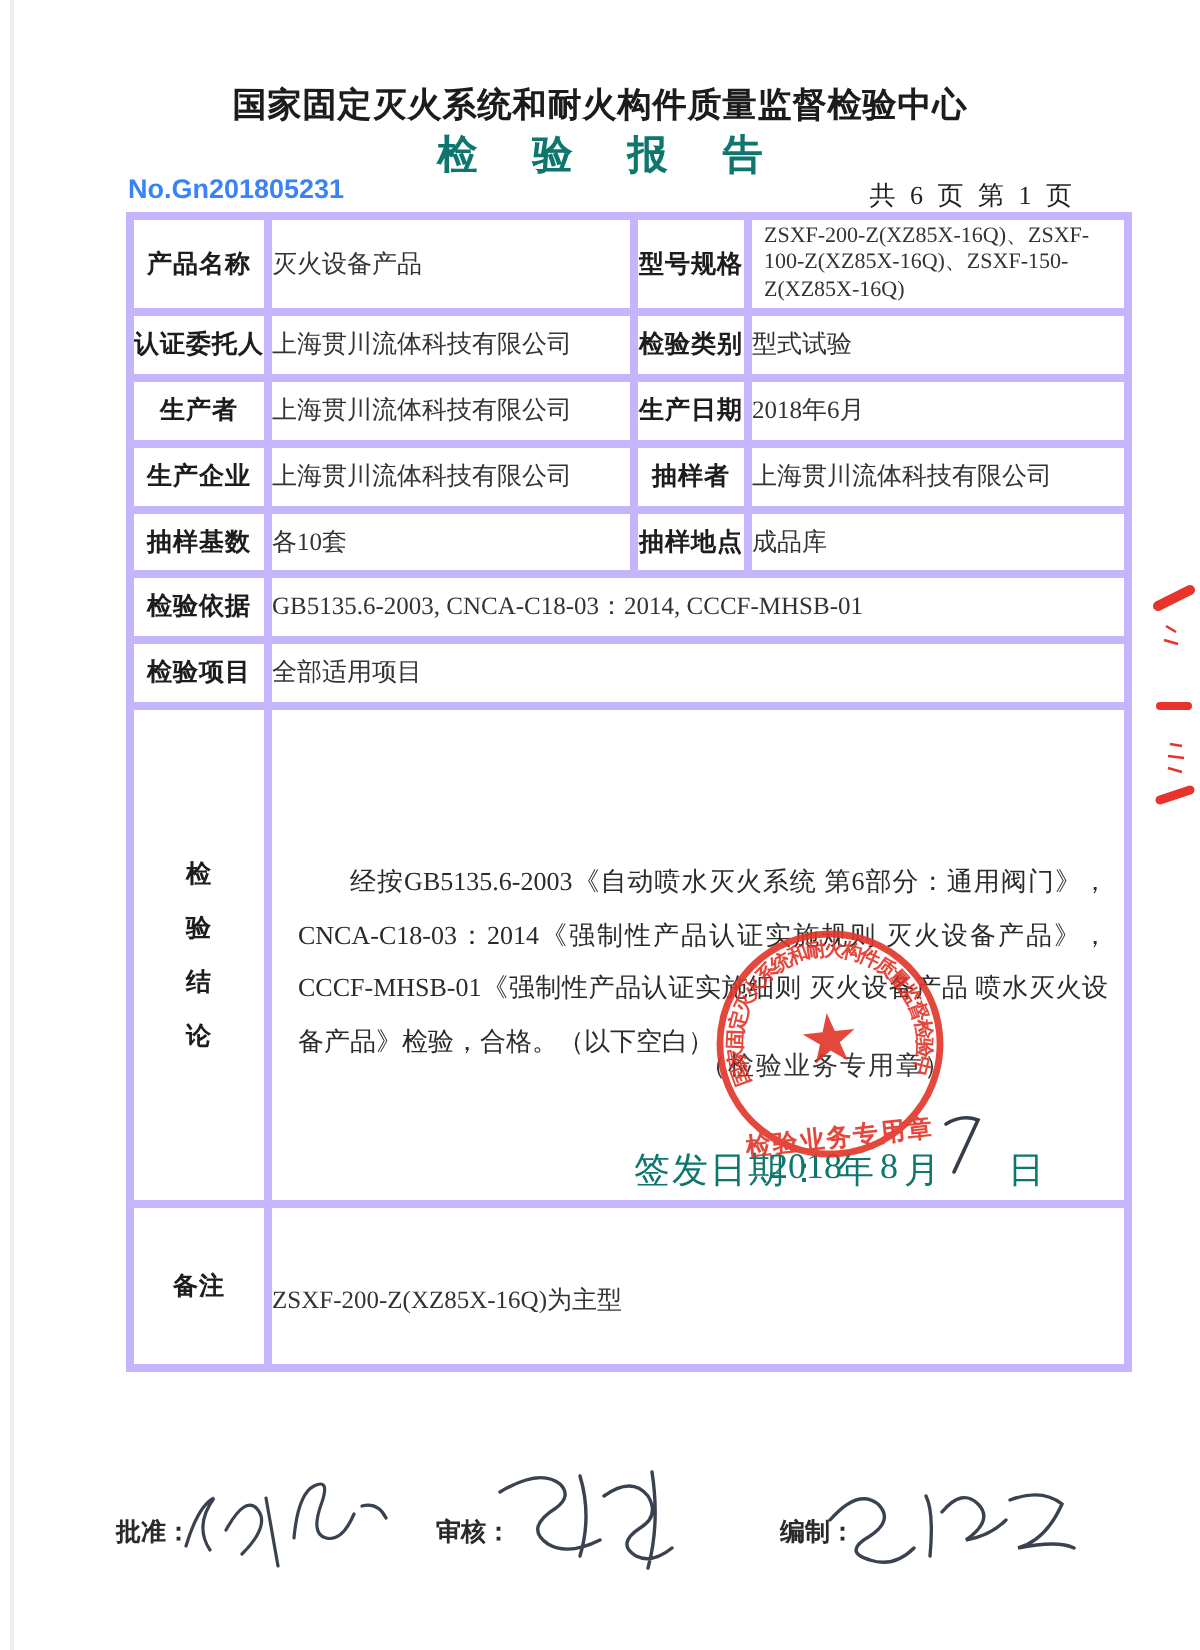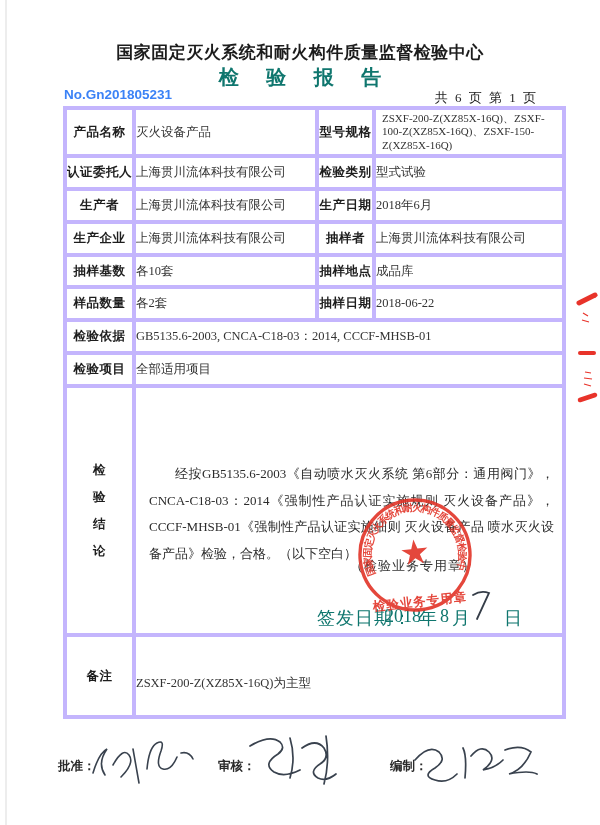--- a/index.html
+++ b/index.html
@@ -95,26 +95,20 @@
       <td class="lab">抽样者</td>
       <td class="val">上海贯川流体科技有限公司</td>
     </tr>
     <tr class="h32">
       <td class="lab">抽样基数</td>
       <td class="val">各10套</td>
       <td class="lab">抽样地点</td>
       <td class="val">成品库</td>
     </tr>
     <tr class="h33">
-      <td class="lab">样品数量</td>
-      <td class="val">各2套</td>
-      <td class="lab">抽样日期</td>
-      <td class="val">2018-06-22</td>
-    </tr>
-    <tr class="h33">
       <td class="lab">检验依据</td>
       <td class="val" colspan="3">GB5135.6-2003, CNCA-C18-03：2014, CCCF-MHSB-01</td>
     </tr>
     <tr class="h33">
       <td class="lab">检验项目</td>
       <td class="val" colspan="3">全部适用项目</td>
     </tr>
     <tr class="hconc">
       <td class="lab">
         <span class="v-label">检验结论</span>

